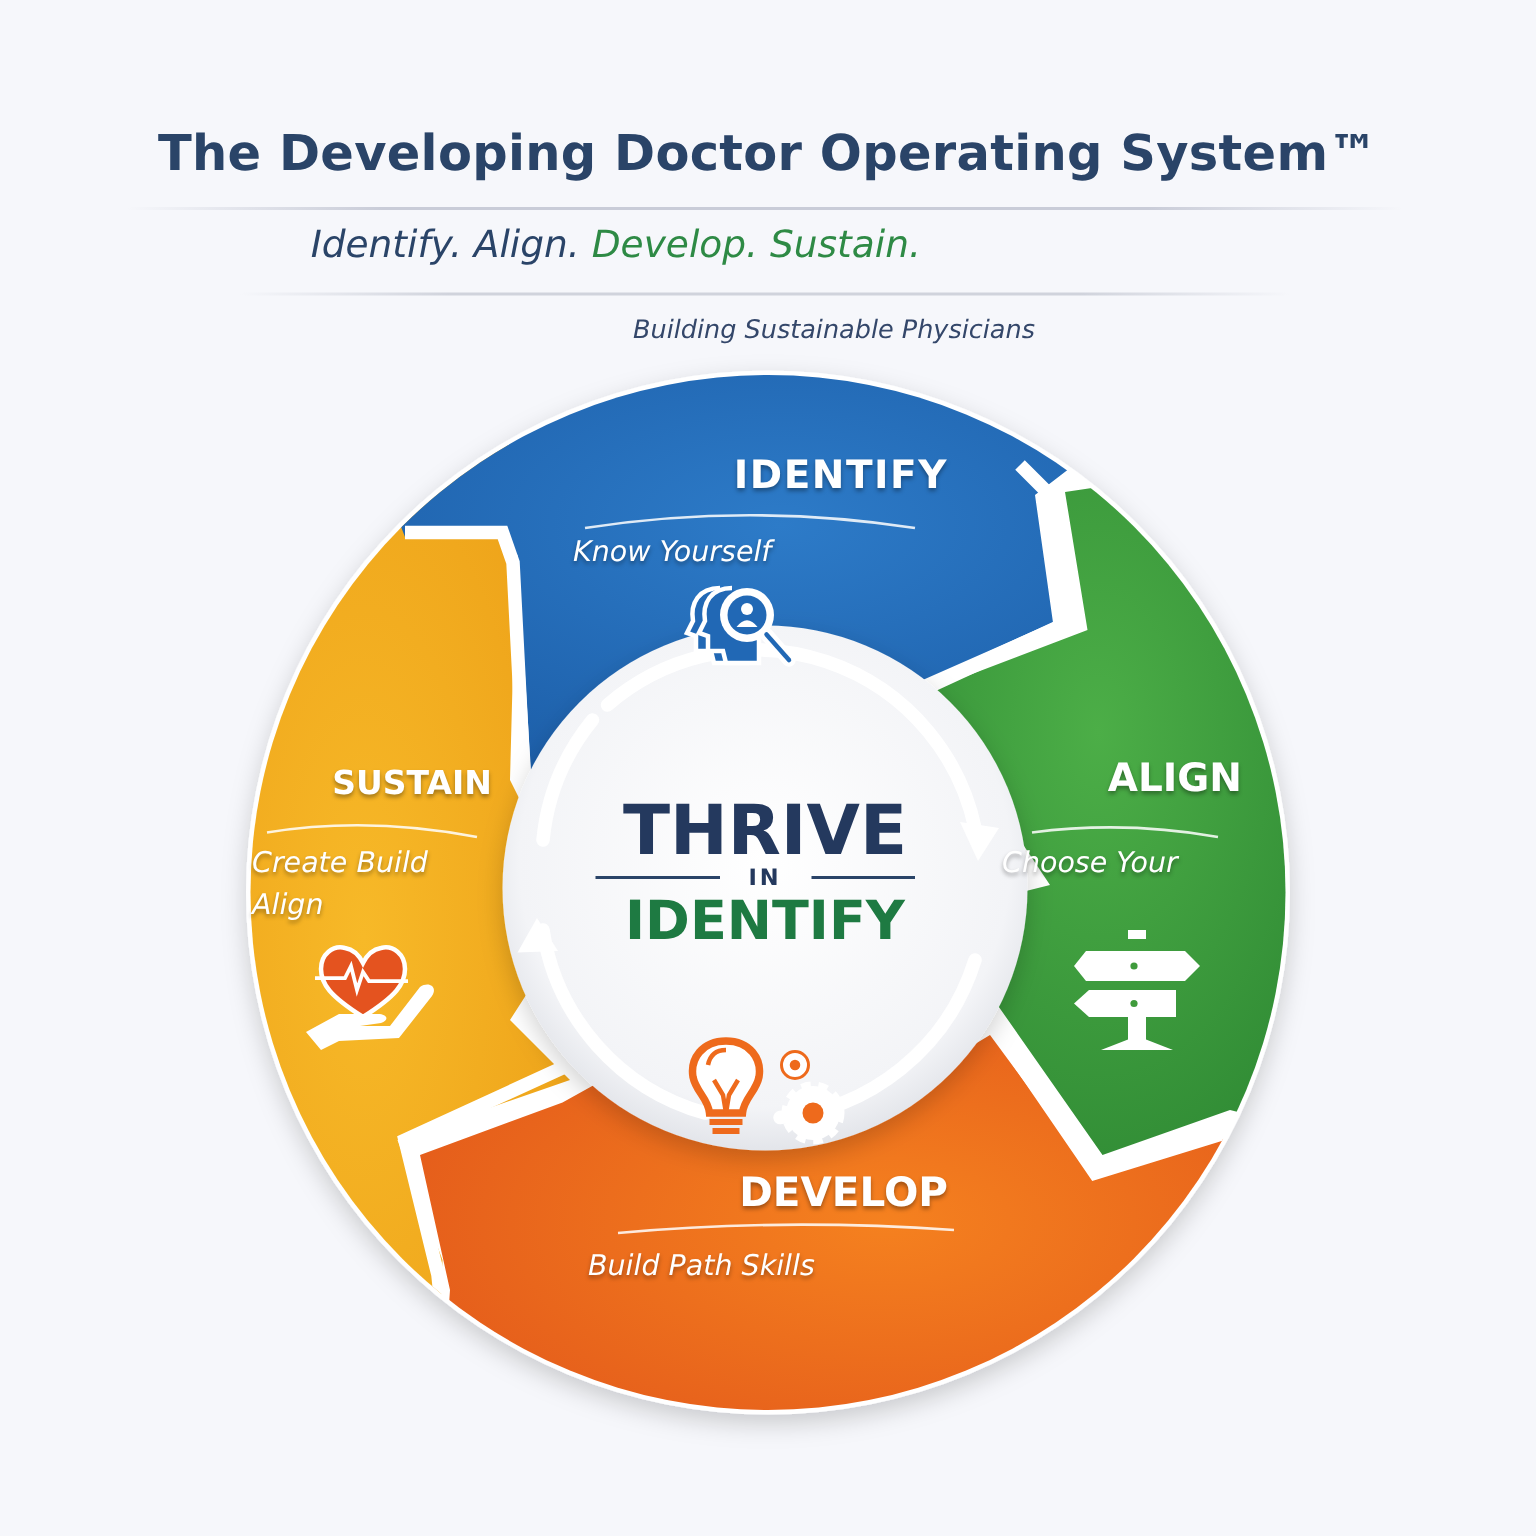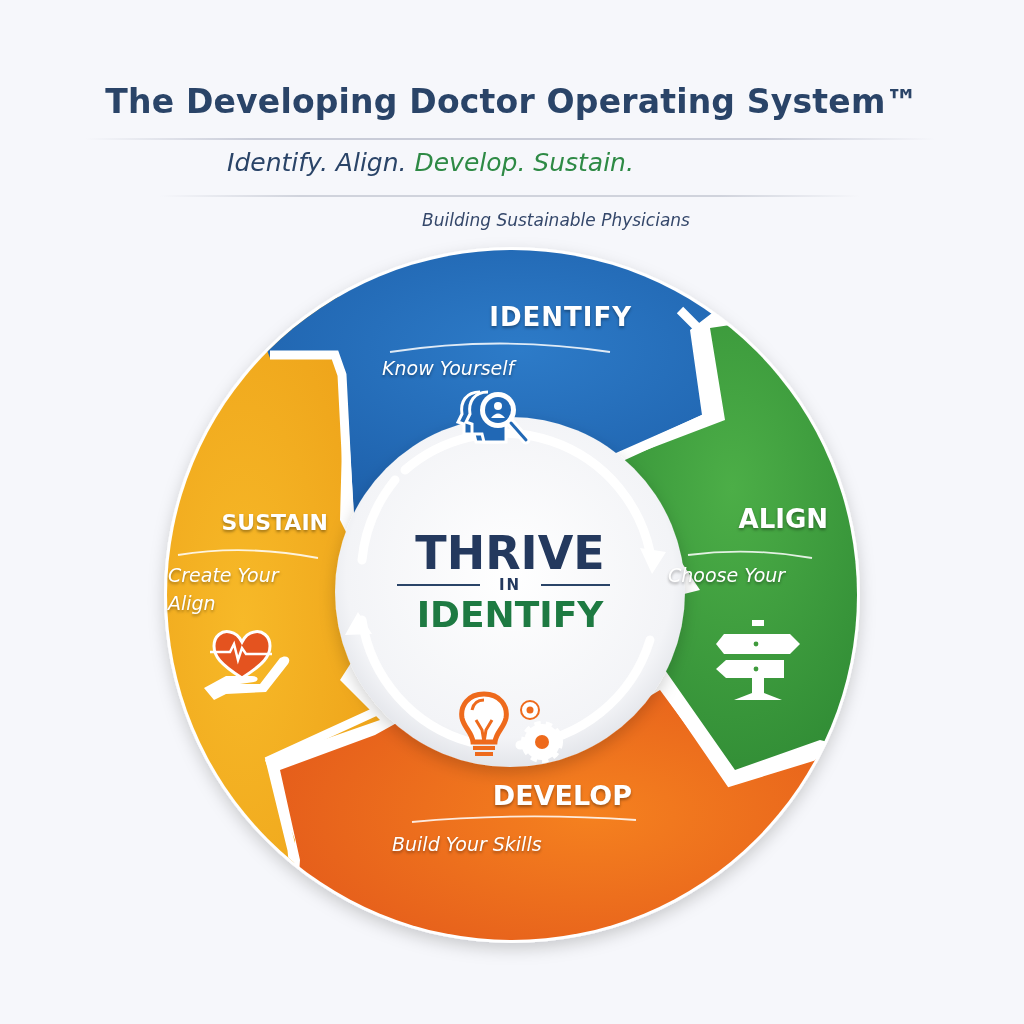--- a/index.html
+++ b/index.html
@@ -13,21 +13,21 @@
   .title {
     position:absolute; left:0; width:1024px; top:82px;
     font-family:"DejaVu Sans", sans-serif; font-weight:bold;
     font-size:33px; color:#2a4468; letter-spacing:0.2px;
   }
   .rule1 { position:absolute; left:85px; top:138px; width:850px; height:2px;
     background:linear-gradient(90deg, rgba(180,185,200,0), #c9ccd8 20%, #c9ccd8 80%, rgba(180,185,200,0)); }
   .tagline {
     position:absolute; left:0; width:821px; top:148px;
     font-family:"DejaVu Sans", sans-serif; font-style:italic;
-    font-size:25px; color:#2a4468;padding-left:20px;
+    font-size:25px; color:#2a4468;
   }
   .tagline .green { color:#2e8a45; }
   .rule2 { position:absolute; left:160px; top:195px; width:700px; height:2px;
     background:linear-gradient(90deg, rgba(180,185,200,0), #d0d3dc 20%, #d0d3dc 80%, rgba(180,185,200,0)); }
   .subtitle {
     position:absolute; left:0; width:1024px; top:210px;
     font-family:"DejaVu Sans", sans-serif; font-style:italic;
     font-size:17px; color:#34476a;margin-left:44px;
   }
   svg.wheel { position:absolute; left:0; top:0; }
@@ -176,23 +176,23 @@
 
 <div class="seg-label" style="left:382px; top:302px; width:250px; font-size:26px; letter-spacing:1px;">IDENTIFY</div>
 <div class="seg-sub" style="left:382px; top:354px; width:250px; font-size:19px;">Know Yourself</div>
 
 <div class="seg-label" style="left:668px; top:504px; width:160px; font-size:26px;">ALIGN</div>
 <div class="seg-sub" style="left:668px; top:561px; width:160px; font-size:19px;">
   <div>Choose Your</div>
 </div>
 
 <div class="seg-label" style="left:392px; top:780px; width:240px; font-size:27px;">DEVELOP</div>
-<div class="seg-sub" style="left:392px; top:830px; width:240px; font-size:19px;">Build Your Skills</div>
+<div class="seg-sub" style="left:392px; top:830px; width:240px; font-size:19px;">Build Path Skills</div>
 
 <div class="seg-label" style="left:168px; top:510px; width:160px; font-size:22px;">SUSTAIN</div>
 <div class="seg-sub" style="left:168px; top:561px; width:160px; font-size:19px;">
-  <div>Create Your</div>
+  <div>Create Build</div>
   <div>Align</div>
 </div>
 
 <div class="center-title" style="top:526px; font-size:46px; color:#24395e;">THRIVE</div>
 <div class="center-title" style="top:576px; font-size:15px; color:#24395e; letter-spacing:2px;">IN</div>
 <div class="center-title" style="top:594px; font-size:36px; color:#1e7a42;">IDENTIFY</div>
 
 </body></html>

